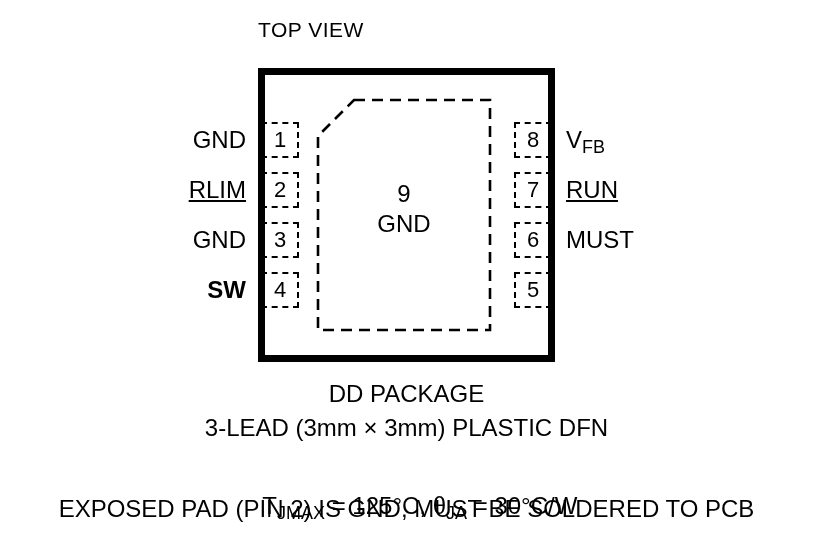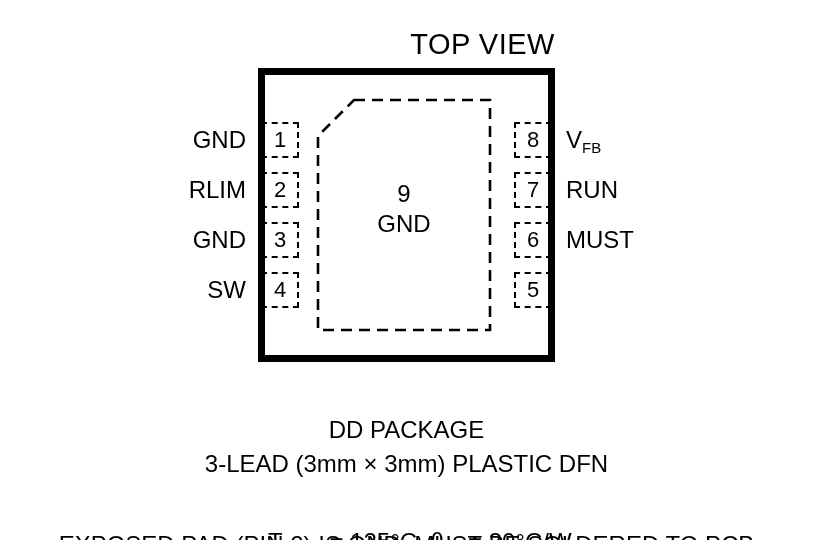--- a/index.html
+++ b/index.html
@@ -11,24 +11,24 @@
   .canvas {
     position: relative;
     width: 830px;
     height: 540px;
     background: #ffffff;
     overflow: hidden;
   }
   .top-view {
     position: absolute;
     left: 258px;
-    top: 28px;
+    top: 18px;
     width: 297px;
-    text-align: right;
-    font-size: 29px;
+    text-align: left;
+    font-size: 21px;
     letter-spacing: 0.5px;
   }
   .package {
     position: absolute;
     left: 258px;
     top: 68px;
     width: 297px;
     height: 294px;
     border: 7px solid #000000;
     background: #ffffff;
@@ -65,36 +65,35 @@
   }
   .pin-label {
     position: absolute;
     font-size: 24px;
     line-height: 26px;
     white-space: nowrap;
   }
   .pin-label.left  { left: 0; width: 246px; text-align: right; }
   .pin-label.right { left: 566px; width: 250px; text-align: left; }
   .lrow1 { top: 127px; }
-  .lrow2 { top: 177px; }
+  .lrow2 { top: 177px; text-decoration: underline; }
   .lrow3 { top: 227px; }
-  .lrow4 { top: 277px; }
+  .lrow4 { top: 277px; font-weight: bold; }
   sub {
-    font-size: 15px;
+    font-size: 18px;
     line-height: 0;
     vertical-align: -5px;
   }
   .caption {
     position: absolute;
     left: 0;
     width: 813px;
     text-align: center;
     font-size: 24px;
     white-space: nowrap;
-    margin-top: 36px;
   }
   .cap1 { top: 380px; }
   .cap2 { top: 414px; }
   .cap3 { top: 464px; }
   .cap4 { top: 495px; }
   .thermal { white-space: pre-wrap; }
 </style>
 </head>
 <body>
 

